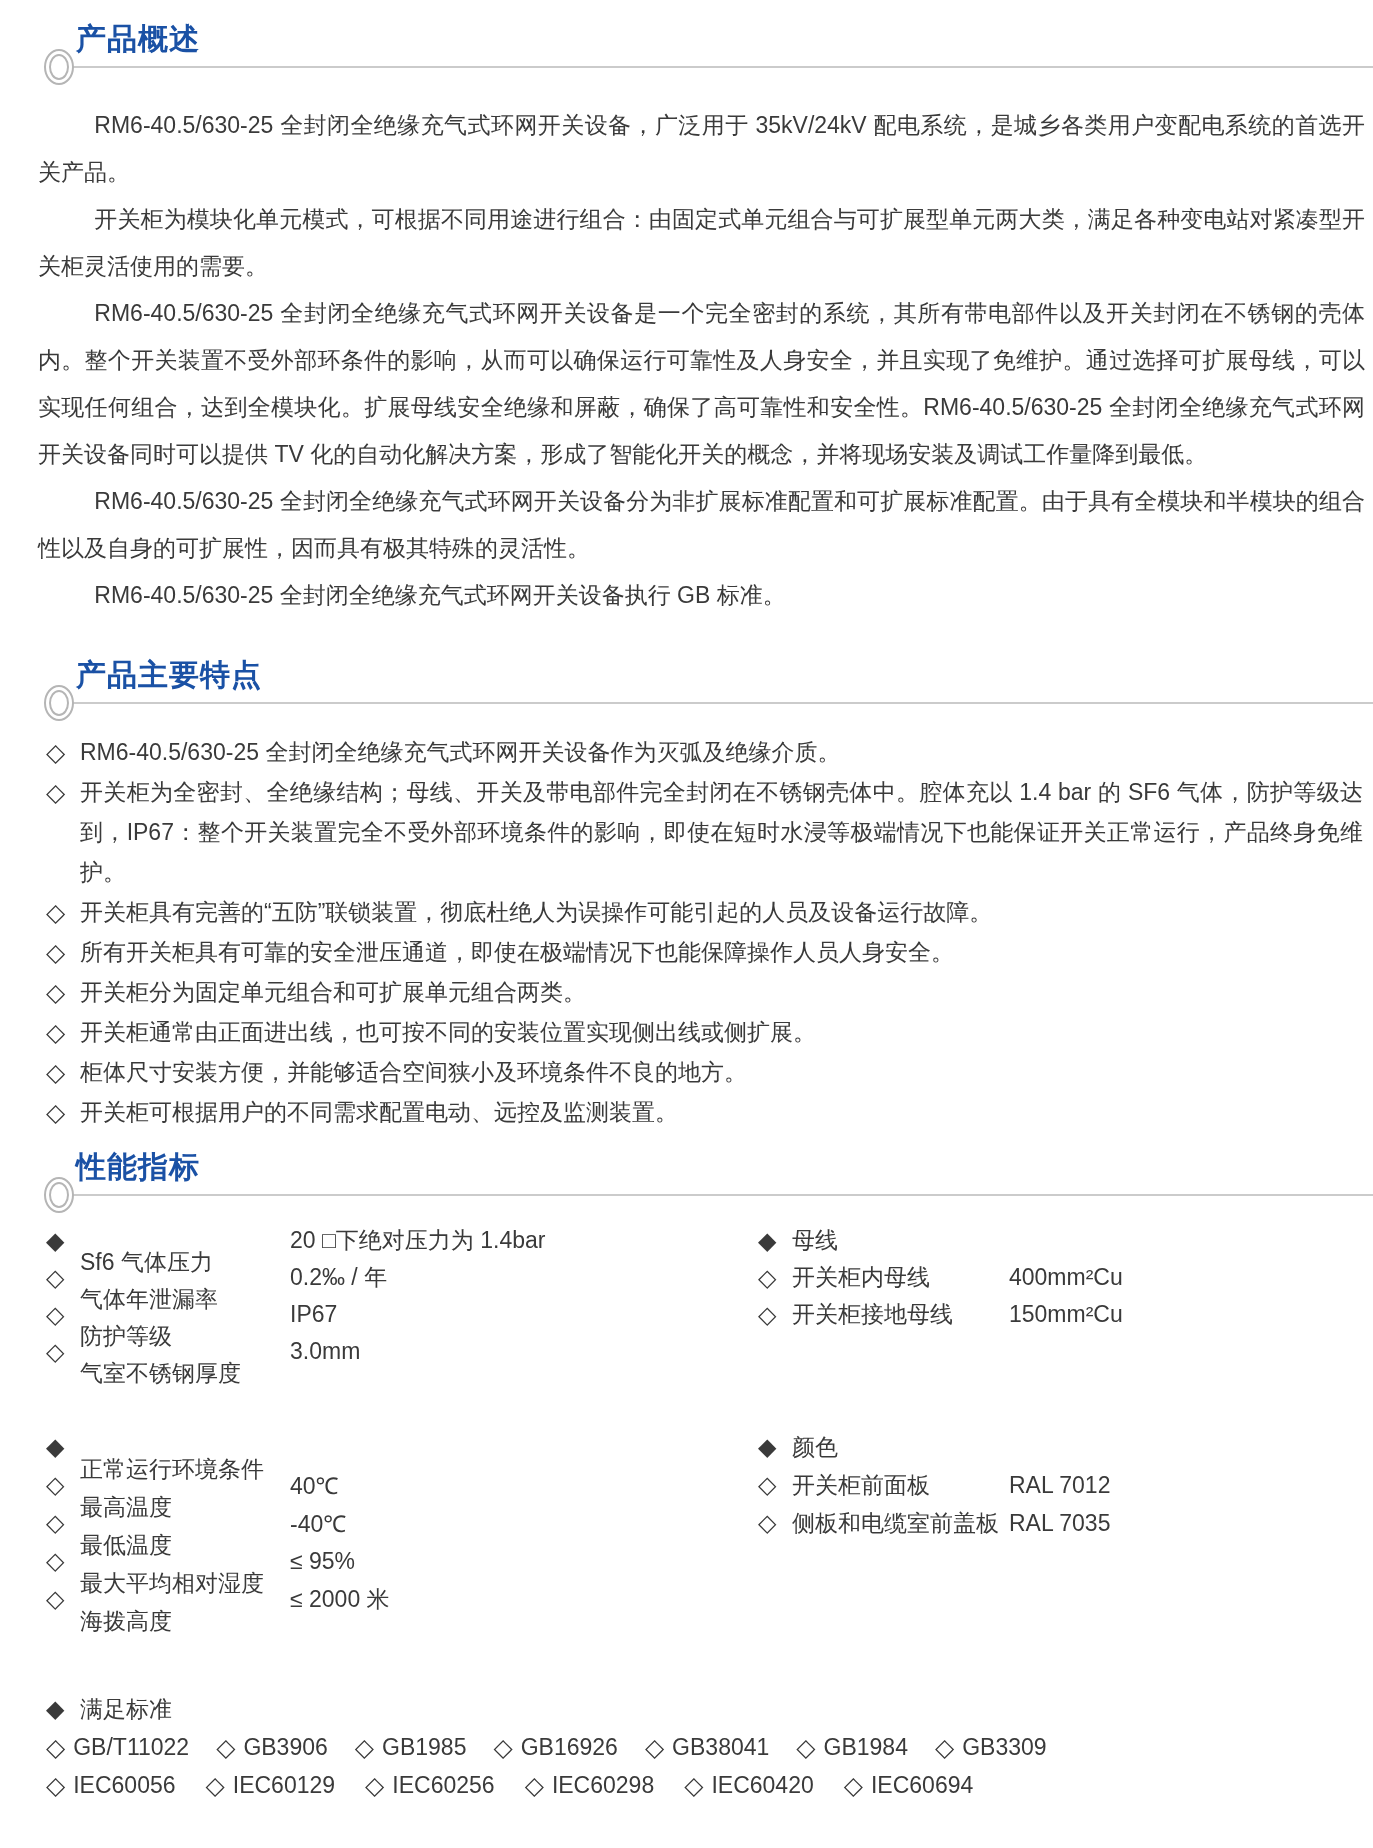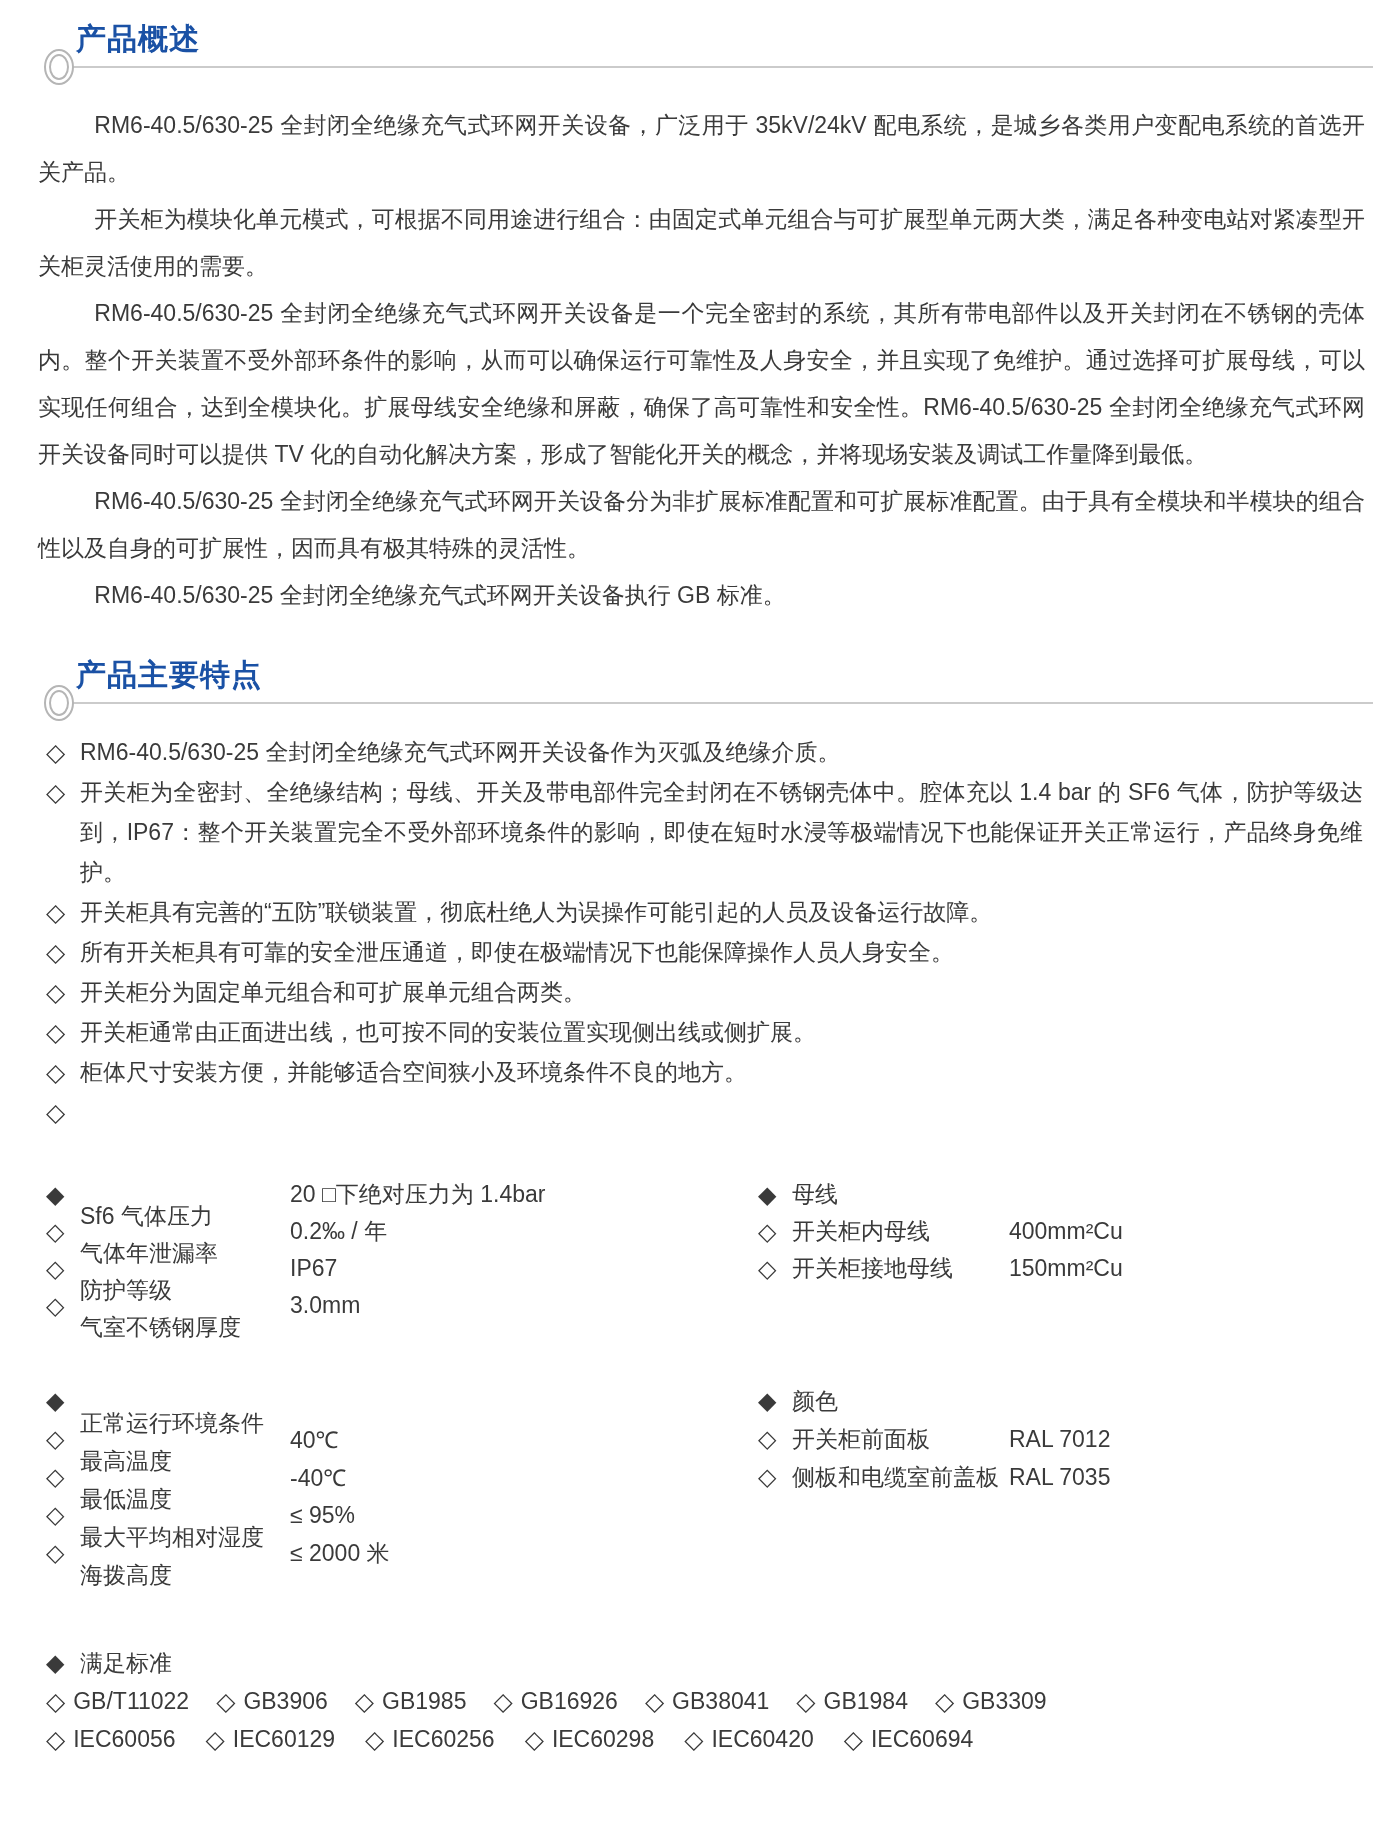--- a/index.html
+++ b/index.html
@@ -129,25 +129,33 @@
           <span>开关柜通常由正面进出线，也可按不同的安装位置实现侧出线或侧扩展。</span>
         </li>
 
         <li>
           <span class="dm">◇</span>
           <span>柜体尺寸安装方便，并能够适合空间狭小及环境条件不良的地方。</span>
         </li>
 
         <li>
           <span class="dm">◇</span>
+          <span>开关柜可根据用户的不同需求配置电动、远控及监测装置。</span>
         </li>
       </ul>
   </section>
 
   <section class="sec" id="sec-performance">
+    <header class="sec-head">
+      <span class="ring">
+          <span class="ring-inner"></span>
+        </span>
+      <h2 class="title">性能指标</h2>
+      <span class="rule"></span>
+    </header>
 
     <div class="spec-grid" id="grid1">
       <div class="spec-col col-left">
 
           <div class="spec-row">
             <span class="dm">◆</span>
             <span class="label">Sf6 气体压力</span>
             <span class="value">20 □下绝对压力为 1.4bar</span>
           </div>
 

